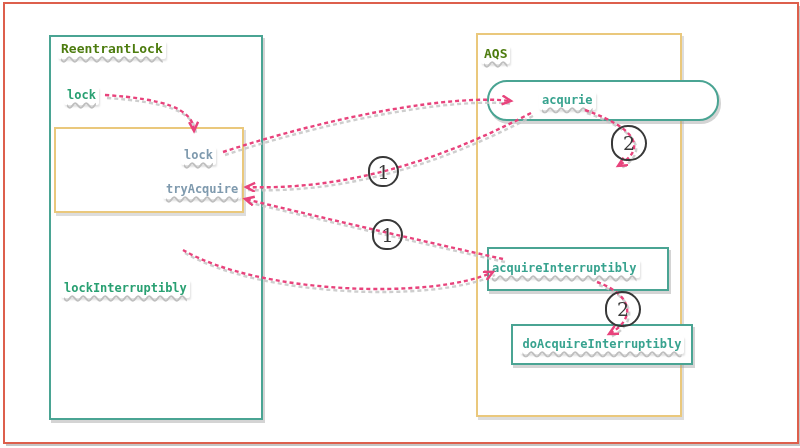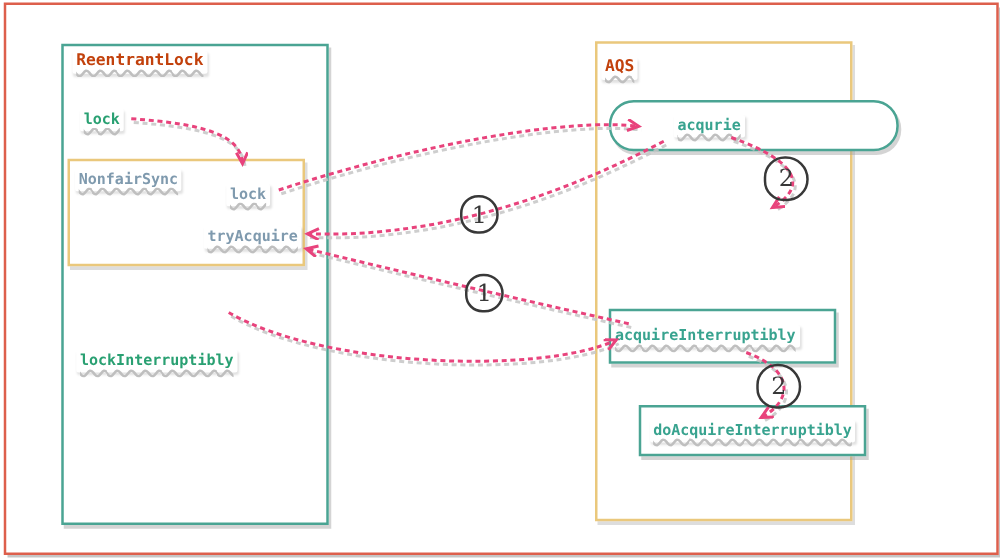--- a/index.html
+++ b/index.html
@@ -23,21 +23,21 @@
     text-decoration-line:underline;
     text-decoration-style:wavy;
     text-decoration-color:#bfbfbf;
     text-decoration-thickness:2px;
     text-underline-offset:3px;
     box-shadow:1px 2px 2px rgba(0,0,0,.12);
     border-radius:2px;
     white-space:nowrap;
   }
   .pos{position:absolute;}
-  .title{color:#c2410c;font-size:13px;}
+  .title{color:#4d7c0f;font-size:13px;}
   .green{color:#29a072;}
   .grayblue{color:#7f9aae;}
   .tealtxt{color:#38a38f;}
   .methodbox{
     position:absolute;background:#fff;
     border:2px solid #4aa493;
     box-shadow:2px 3px 0 rgba(160,160,160,.45);
     display:flex;align-items:center;
   }
   .marker{
@@ -57,21 +57,20 @@
 <body>
 
 <div id="stage">
 
   <div class="classbox teal-border" style="left:44px;top:31px;width:210px;height:381px;"></div>
   <span class="lbl title pos" style="left:53px;top:37px;">ReentrantLock</span>
   <span class="lbl green pos" style="left:59px;top:83px;">lock</span>
   <span class="lbl green pos" style="left:56px;top:236px;margin-top:40px;">lockInterruptibly</span>
 
   <div class="classbox tan-border" style="left:49px;top:123px;width:186px;height:82px;"></div>
-  <span class="lbl grayblue pos" style="left:55px;top:131px;">NonfairSync</span>
   <span class="lbl grayblue pos" style="left:176px;top:143px;">lock</span>
   <span class="lbl grayblue pos" style="left:158px;top:177px;">tryAcquire</span>
 
   <div class="classbox tan-border" style="left:471px;top:29px;width:202px;height:380px;"></div>
   <span class="lbl title pos" style="left:476px;top:42px;text-align:right;">AQS</span>
 
   <div class="methodbox" style="left:482px;top:76px;width:178px;height:37px;padding-left:50px;border-radius:20px;">
     <span class="lbl tealtxt">acqurie</span>
   </div>
   <div class="methodbox" style="left:482px;top:243px;width:178px;height:40px;justify-content:flex-start;">

